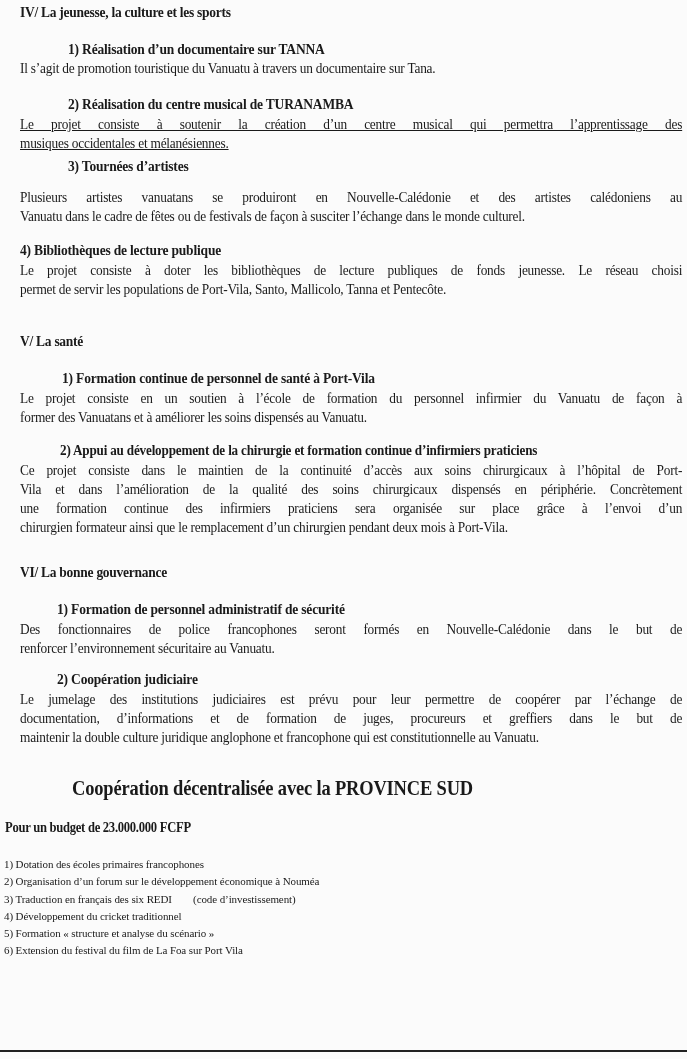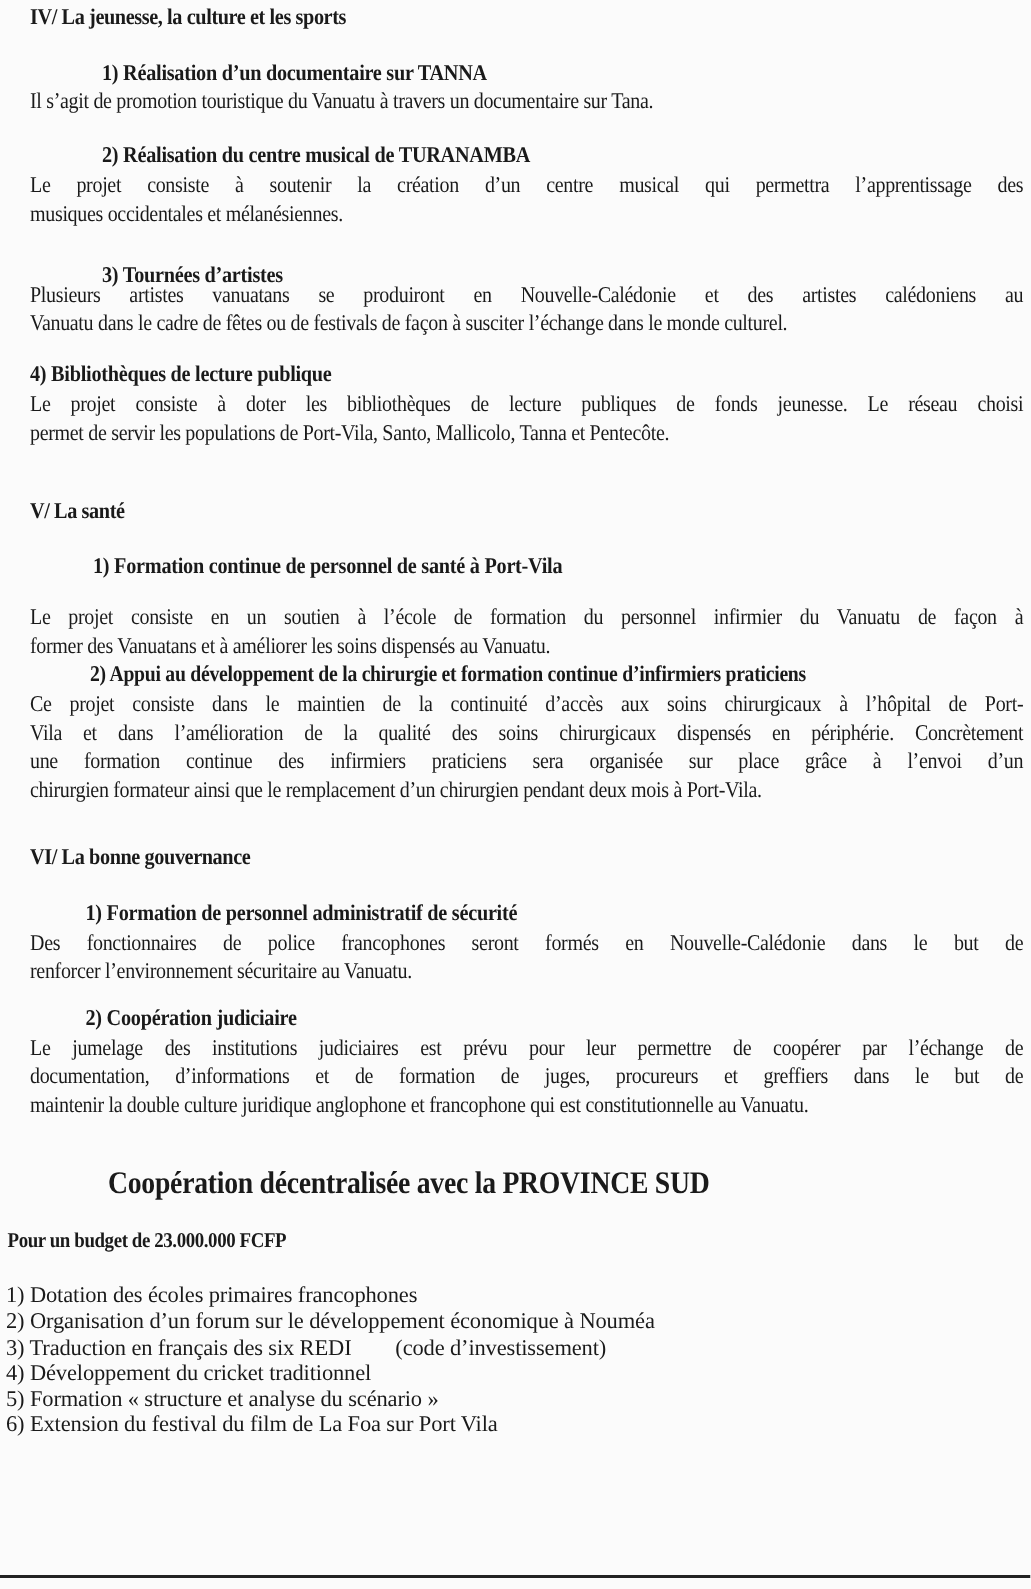--- a/index.html
+++ b/index.html
@@ -34,21 +34,21 @@
     font-size: 21px; font-weight: bold; text-decoration: underline;
     letter-spacing: -0.2px; white-space: nowrap; margin-left: 20px;
   }
   .budget {
     position: absolute; left: 5px; top: 820px;
     font-size: 14px; font-weight: bold; letter-spacing: -0.3px;
   }
   .plist {
     position: absolute; left: 4px; top: 856px;
     list-style: none; margin: 0; padding: 0;
-    font-size: 15px; line-height: 17.3px; letter-spacing: -0.1px;
+    font-size: 11px; line-height: 17.3px; letter-spacing: -0.1px;
   }
   .plist li { white-space: pre; }
   .rule {
     position: absolute; left: 0; top: 1050px; width: 687px; height: 2px;
     background: #222;
   }
 </style>
 </head>
 <body>
 
@@ -61,26 +61,26 @@
   <div class="item-title" style="left:68px; top:41px;">
     <span class="condensed" style="transform:scaleX(0.9);">1) Réalisation d’un documentaire sur TANNA</span>
   </div>
   <div class="para" style="top:59px;">
     <span class="line last condensed" style="transform:scaleX(0.89);">Il s’agit de promotion touristique du Vanuatu à travers un documentaire sur Tana.</span>
   </div>
 
   <div class="item-title" style="left:68px; top:96px;">
     <span class="condensed" style="transform:scaleX(0.9);">2) Réalisation du centre musical de TURANAMBA</span>
   </div>
-  <div class="para" style="top:115px;">
+  <div class="para" style="top:115px;text-decoration:underline;">
     <span class="line" style="word-spacing:4.5px; transform:scaleX(0.89); transform-origin:left top; width:744px;">Le projet consiste à soutenir la création d’un centre musical qui permettra l’apprentissage des</span>
     <span class="line last condensed" style="transform:scaleX(0.89);">musiques occidentales et mélanésiennes.</span>
   </div>
 
-  <div class="item-title" style="left:68px; top:176px;text-align:center;">
+  <div class="item-title" style="left:68px; top:158px;text-align:center;">
     <span class="condensed" style="transform:scaleX(0.9);">3) Tournées d’artistes</span>
   </div>
   <div class="para" style="top:188px;">
     <span class="line" style="word-spacing:3px; transform:scaleX(0.89); transform-origin:left top; width:744px;">Plusieurs artistes vanuatans se produiront en Nouvelle-Calédonie et des artistes calédoniens au</span>
     <span class="line last condensed" style="transform:scaleX(0.89);">Vanuatu dans le cadre de fêtes ou de festivals de façon à susciter l’échange dans le monde culturel.</span>
   </div>
 
   <div class="item-title" style="left:20px; top:242px;">
     <span class="condensed" style="transform:scaleX(0.9);">4) Bibliothèques de lecture publique</span>
   </div>
@@ -89,21 +89,21 @@
     <span class="line last condensed" style="transform:scaleX(0.89);">permet de servir les populations de Port-Vila, Santo, Mallicolo, Tanna et Pentecôte.</span>
   </div>
 
   <div class="sec-title" style="top:333px;">
     <span class="condensed" style="transform:scaleX(0.9);">V/ La santé</span>
   </div>
 
   <div class="item-title" style="left:62px; top:370px;">
     <span class="condensed" style="transform:scaleX(0.9);">1) Formation continue de personnel de santé à Port-Vila</span>
   </div>
-  <div class="para" style="top:389px;margin-top:14px;">
+  <div class="para" style="top:389px;">
     <span class="line" style="transform:scaleX(0.89); transform-origin:left top; width:744px;">Le projet consiste en un soutien à l’école de formation du personnel infirmier du Vanuatu de façon à</span>
     <span class="line last condensed" style="transform:scaleX(0.89);">former des Vanuatans et à améliorer les soins dispensés au Vanuatu.</span>
   </div>
 
   <div class="item-title" style="left:60px; top:442px;">
     <span class="condensed" style="transform:scaleX(0.875);">2) Appui au développement de la chirurgie et formation continue d’infirmiers praticiens</span>
   </div>
   <div class="para" style="top:461px;">
     <span class="line" style="transform:scaleX(0.89); transform-origin:left top; width:744px;">Ce projet consiste dans le maintien de la continuité d’accès aux soins chirurgicaux à l’hôpital de Port-</span>
     <span class="line" style="transform:scaleX(0.89); transform-origin:left top; width:744px;">Vila et dans l’amélioration de la qualité des soins chirurgicaux dispensés en périphérie. Concrètement</span>

